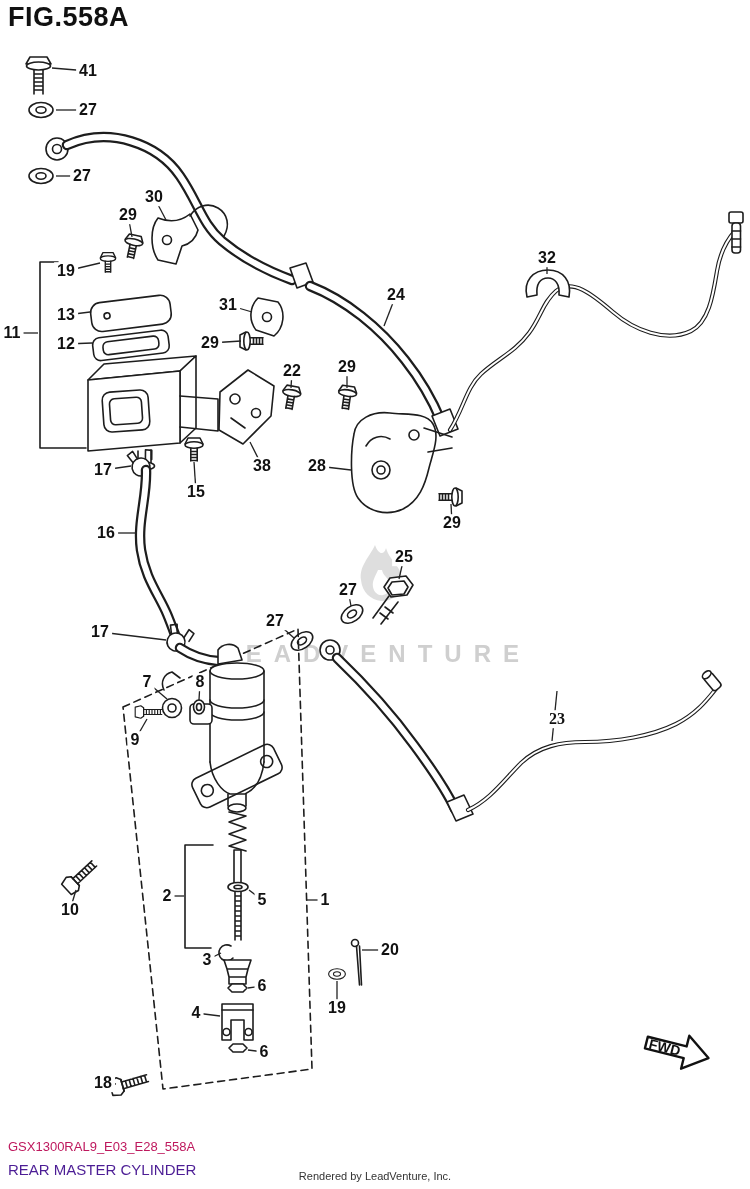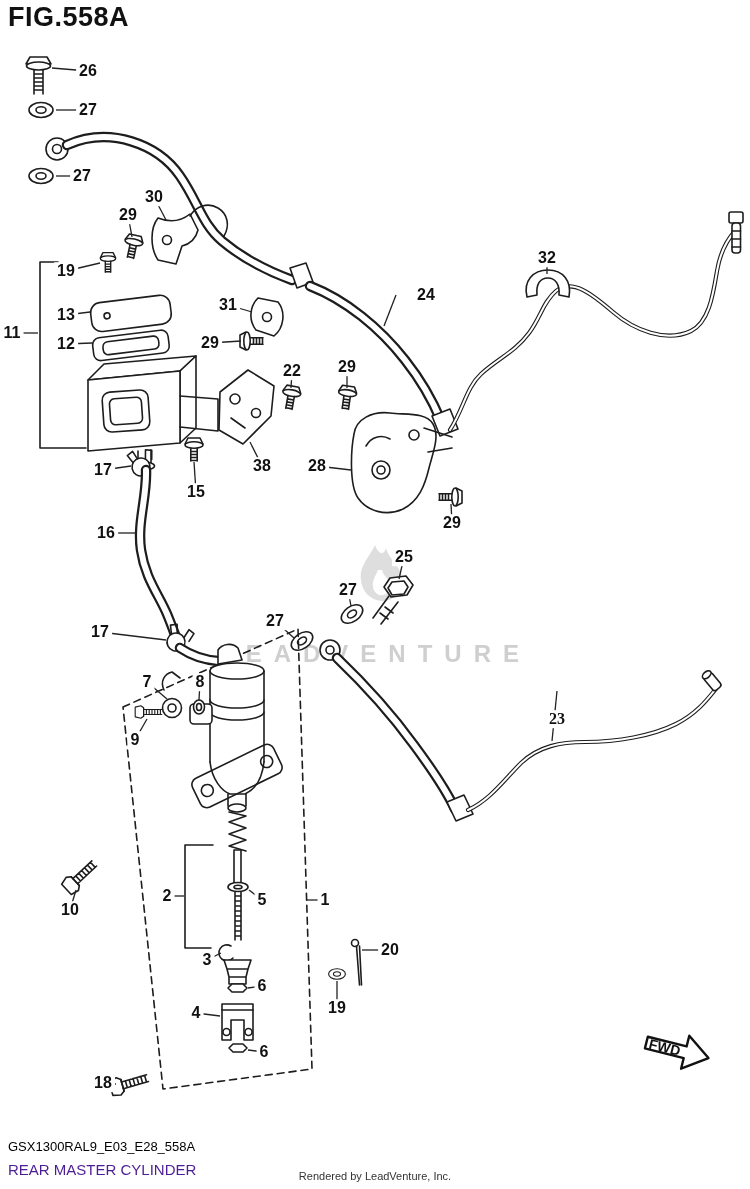--- a/index.html
+++ b/index.html
@@ -11,21 +11,21 @@
   .watermark-text{position:absolute;left:50%;top:640px;transform:translateX(-50%);
              font-size:24px;font-weight:bold;color:#cfcfcf;letter-spacing:12px;
              white-space:nowrap;z-index:0;}
   #diagram-art{position:absolute;left:0;top:0;z-index:1;}
   #leader-lines{position:absolute;left:0;top:0;z-index:2;pointer-events:none;}
   #leader-lines line{stroke:#222;stroke-width:1.3px;}
   #callout-layer{position:absolute;inset:0;z-index:3;}
   .callout{position:absolute;transform:translate(-50%,-50%);
            font-size:16px;font-weight:bold;color:#111;background:#fff;
            padding:0 3px;line-height:1.1;cursor:pointer;}
-  .footer-code{position:absolute;left:8px;top:1139px;font-size:13px;color:#000000;z-index:5;}
+  .footer-code{position:absolute;left:8px;top:1139px;font-size:13px;color:#be185d;z-index:5;}
   .footer-name{position:absolute;left:8px;top:1161px;font-size:15px;color:#4c1d95;z-index:5;}
   .footer-rendered{position:absolute;left:50%;top:1170px;transform:translateX(-50%);
            font-size:11px;color:#333;z-index:5;}
   .hB{stroke:#1d1d1d;stroke-width:10.5;fill:none;}
   .hW{stroke:#fff;stroke-width:6;fill:none;}
   .pB{stroke:#1d1d1d;stroke-width:4.2;fill:none;}
   .pW{stroke:#fff;stroke-width:2;fill:none;}
 </style>
 </head>
 <body>
@@ -300,32 +300,32 @@
       <line x1="207" y1="960" x2="221" y2="953"></line>
       <line x1="262" y1="986" x2="248" y2="988"></line>
       <line x1="196" y1="1013" x2="220" y2="1016"></line>
       <line x1="390" y1="950" x2="362" y2="950"></line>
       <line x1="337" y1="1008" x2="337" y2="981"></line>
       <line x1="264" y1="1052" x2="248" y2="1050"></line>
       <line x1="103" y1="1083" x2="116" y2="1084"></line>
     </svg>
 
   <div id="callout-layer">
-      <div class="callout" style="left: 88px; top: 71px;">26</div>
+      <div class="callout" style="left: 88px; top: 71px;">41</div>
       <div class="callout" style="left: 88px; top: 110px;">27</div>
       <div class="callout" style="left: 82px; top: 176px;">27</div>
       <div class="callout" style="left: 128px; top: 215px;">29</div>
       <div class="callout" style="left: 154px; top: 197px;">30</div>
       <div class="callout" style="left: 66px; top: 271px;">19</div>
       <div class="callout" style="left: 66px; top: 315px;">13</div>
       <div class="callout" style="left: 12px; top: 333px;">11</div>
       <div class="callout" style="left: 66px; top: 344px;">12</div>
       <div class="callout" style="left: 228px; top: 305px;">31</div>
       <div class="callout" style="left: 210px; top: 343px;">29</div>
-      <div class="callout" style="left: 396px; top: 295px; margin-left: 30px;">24</div>
+      <div class="callout" style="left: 396px; top: 295px;">24</div>
       <div class="callout" style="left: 547px; top: 258px;">32</div>
       <div class="callout" style="left: 292px; top: 371px;">22</div>
       <div class="callout" style="left: 347px; top: 367px;">29</div>
       <div class="callout" style="left: 262px; top: 466px;">38</div>
       <div class="callout" style="left: 317px; top: 466px;">28</div>
       <div class="callout" style="left: 103px; top: 470px;">17</div>
       <div class="callout" style="left: 196px; top: 492px;">15</div>
       <div class="callout" style="left: 106px; top: 533px;">16</div>
       <div class="callout" style="left: 452px; top: 523px;">29</div>
       <div class="callout" style="left: 404px; top: 557px;">25</div>

